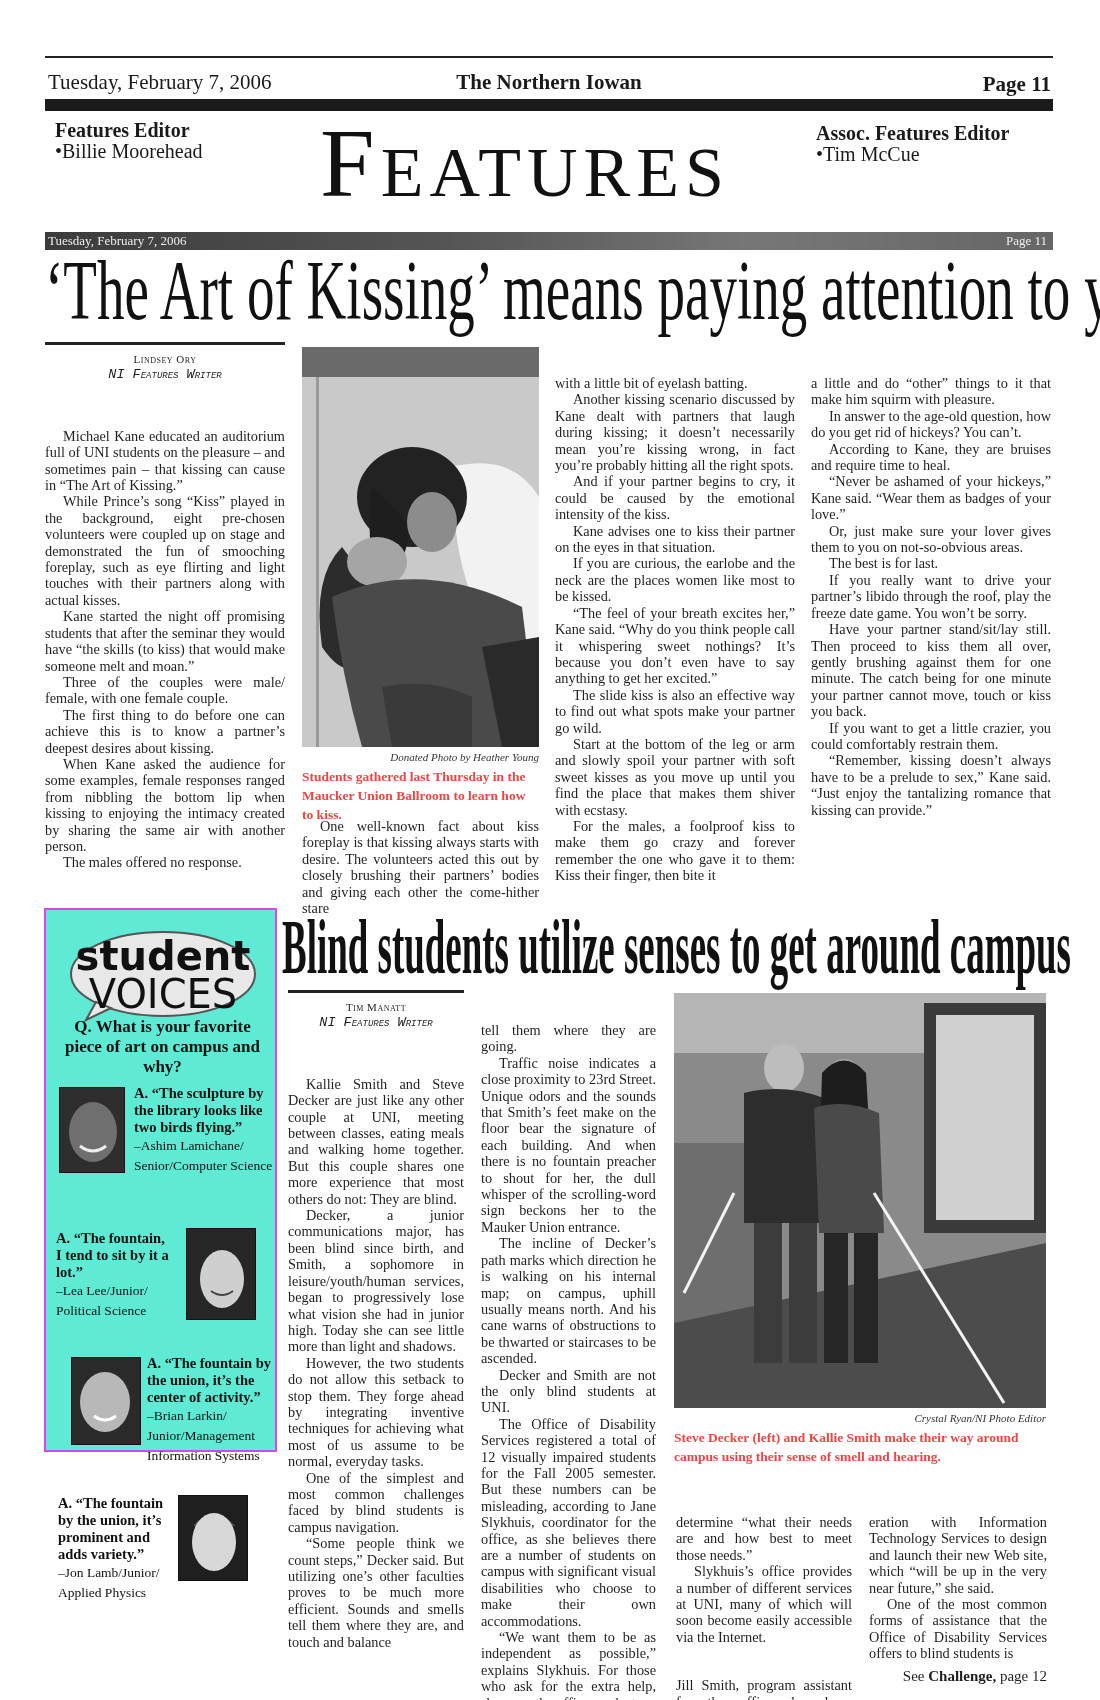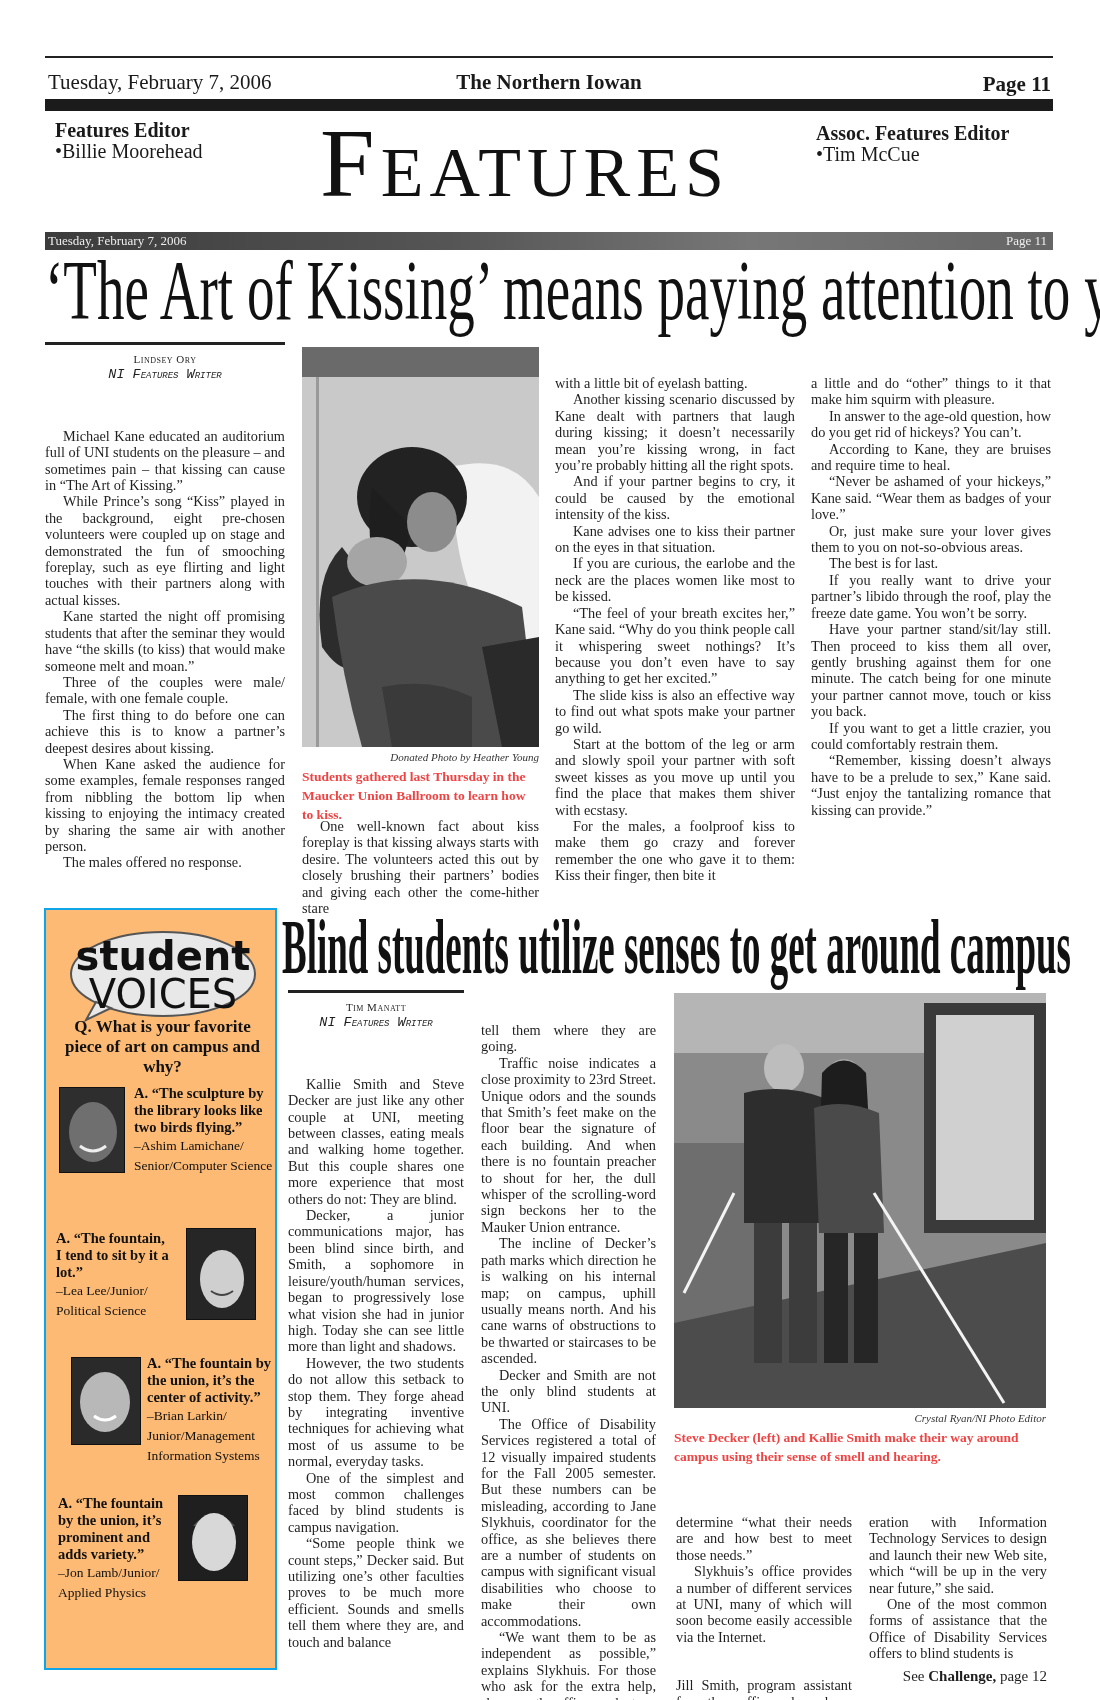--- a/index.html
+++ b/index.html
@@ -41,21 +41,21 @@
   .byline { text-align: center; font-family: "Liberation Serif", serif; }
   .byline .name { font-size: 11px; font-weight: normal; font-variant: small-caps; letter-spacing: 0.5px; }
   .byline .title { font-size: 13.5px; font-style: italic; font-variant: small-caps; font-family: Liberation Mono, monospace; }
   .byline-rule { height: 3px; background: #222; }
 
   .photo { background: #777; overflow: hidden; }
   .credit { font-family: "Liberation Serif", serif; font-size: 11px; font-style: italic; text-align: right; color: #333; }
   .caption { font-family: "Liberation Serif", serif; font-size: 13.5px; font-weight: bold; line-height: 19px; color: #ef4444; }
 
   
-  .voices { left: 44px; top: 908px; width: 233px; height: 762px; border: 2px solid #0ea5e9; background: #fdba74; }
+  .voices { left: 44px; top: 908px; width: 233px; height: 544px; border: 2px solid #d946ef; background: #5eead4; }
   .voices-logo { position: absolute; left: 20px; top: 12px; width: 195px; height: 100px; }
   .voices-q { position: absolute; left: 8px; top: 107px; width: 217px; text-align: center; font-family: "Liberation Serif", serif; font-size: 17px; line-height: 20px; font-weight: bold; color: #111; }
   .ans { position: absolute; font-family: "Liberation Serif", serif; color: #111; }
   .ans .quote { font-size: 14.5px; font-weight: bold; line-height: 17px; }
   .ans .who { font-size: 13.5px; line-height: 20px; }
   .mug { position: absolute; background: #3a3a3a; border: 1px solid #111; overflow: hidden; }
 
   .see { font-family: "Liberation Serif", serif; font-size: 15px; }
 </style>
 </head>

